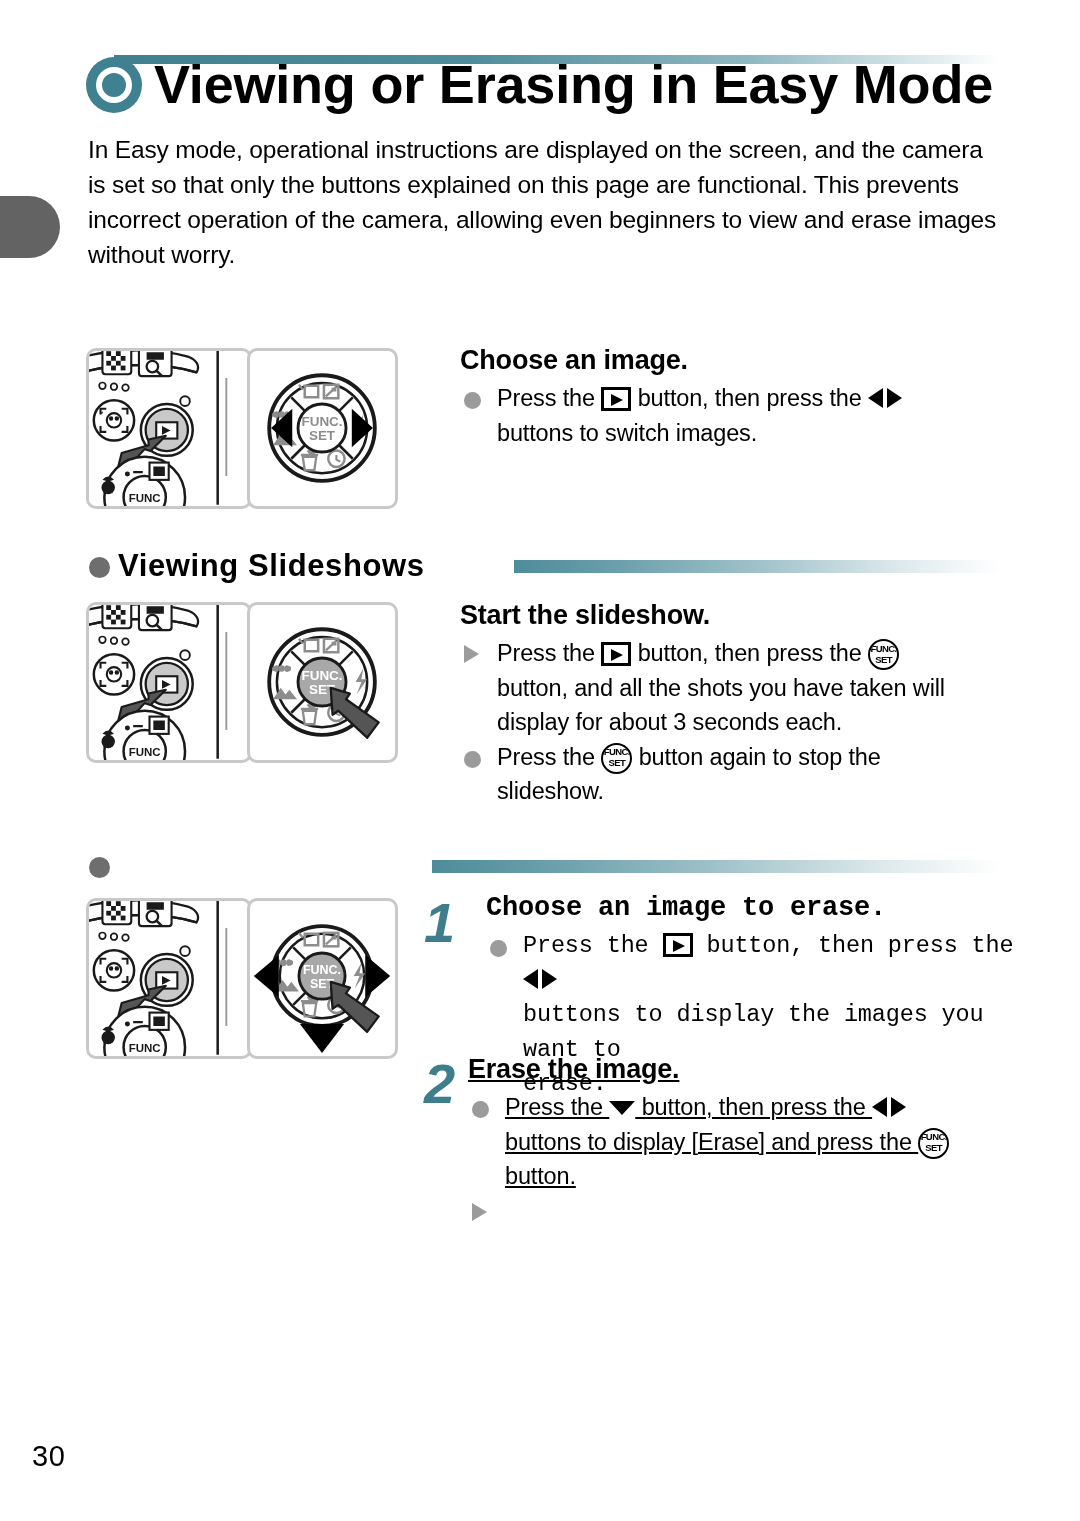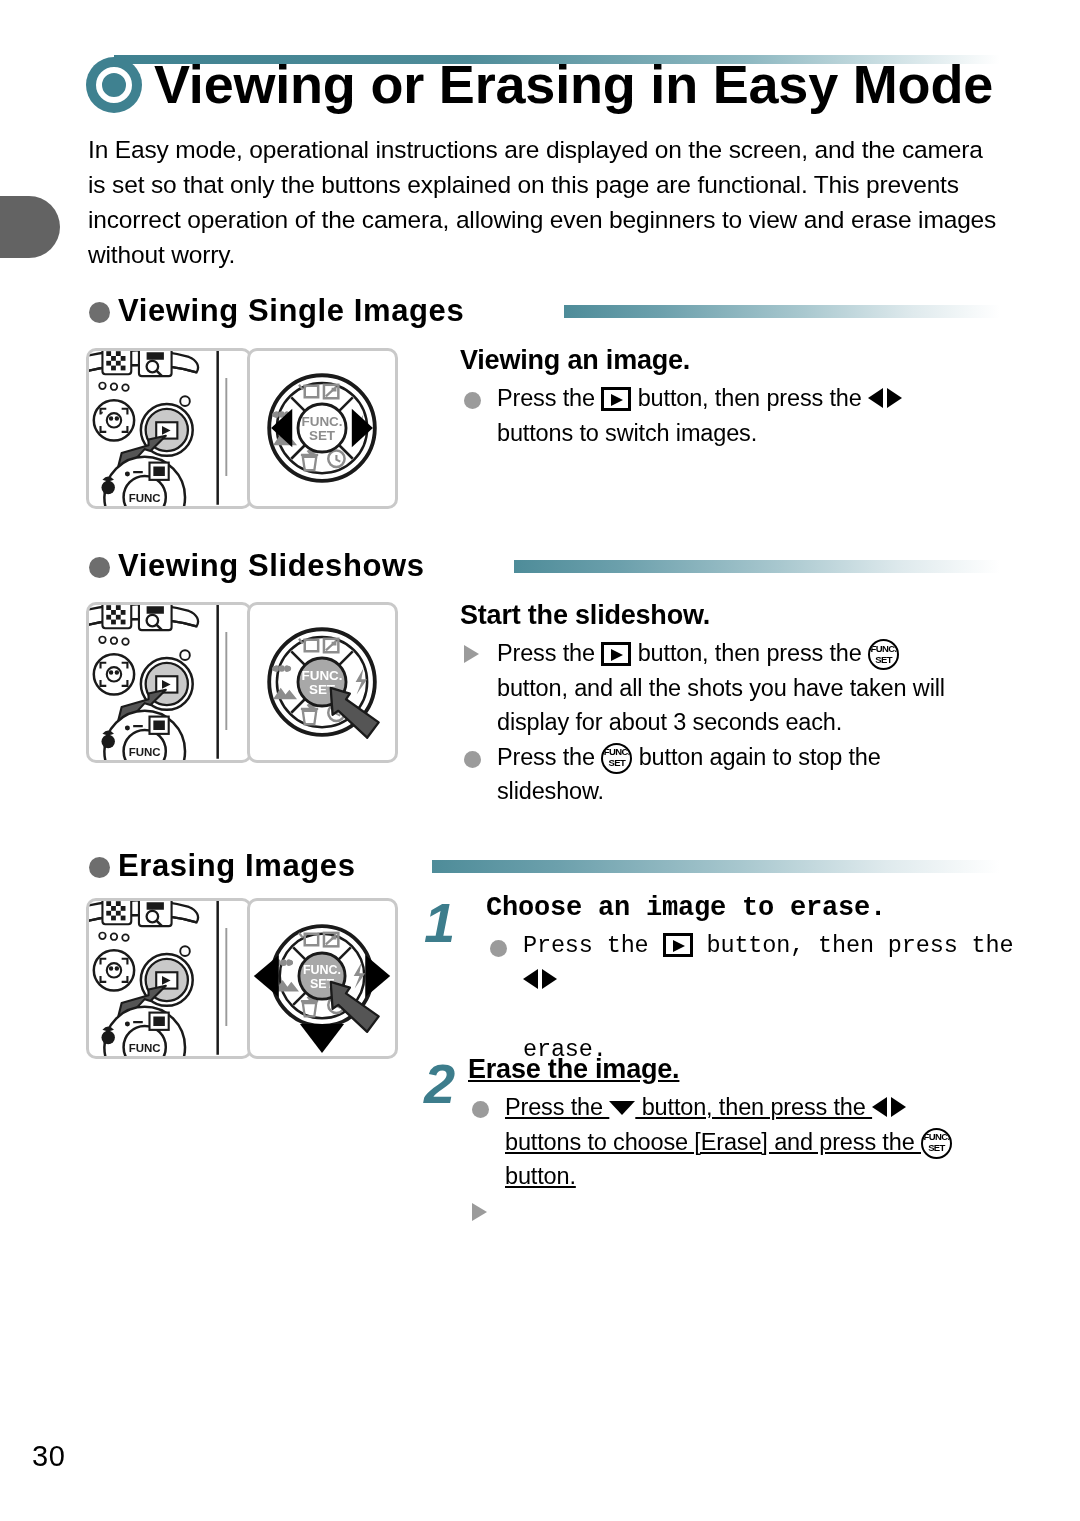--- a/index.html
+++ b/index.html
@@ -296,25 +296,20 @@
 <div class="page">
 
   <div class="title-row">
     <div class="title-rule"></div>
     <div class="title-ring"></div>
     <div class="title-text">Viewing or Erasing in Easy Mode</div>
   </div>
 
   <div class="intro">In Easy mode, operational instructions are displayed on the screen, and the camera is set so that only the buttons explained on this page are functional. This prevents incorrect operation of the camera, allowing even beginners to view and erase images without worry.</div>
 
-  <div class="sec-head" style="top:289px;">
-    <div class="sec-bullet"></div>
-    <div class="sec-title">Viewing Single Images</div>
-    <div class="sec-rule" style="left:478px;width:436px;"></div>
-  </div>
 
   <div class="illus" style="top:348px;height:161px;">
 
     <div class="cam-panel">
       <svg viewBox="0 0 151 161" width="145" height="155">
         <g fill="none" stroke="#1a1a1a" stroke-width="2.4">
 
           <path d="M134 -4 L134 160" stroke-width="2.6"></path>
           <path d="M143 28 L143 130" stroke-width="2.0" stroke="#9a9a9a"></path>
 
@@ -440,21 +435,21 @@
 
         <g fill="#000000">
           <path d="M22 80 L44 60 L44 100 Z"></path>
           <path d="M128 80 L106 60 L106 100 Z"></path>
         </g>
       </svg>
     </div>
   </div>
 
   <div class="copy" style="left:374px;top:342px;width:540px;">
-    <p class="copy-head">Viewing an image.</p>
+    <p class="copy-head">Choose an image.</p>
     <div class="bullet-line">
       <span class="bdot"></span>
       <span>Press the </span><span class="ic ic-play"></span><span> button, then press the </span><span class="ic ic-lr"></span><br>
       <span>buttons to switch images.</span>
     </div>
   </div>
 
   <div class="sec-head" style="top:544px;">
     <div class="sec-bullet"></div>
     <div class="sec-title">Viewing Slideshows</div>
@@ -586,21 +581,20 @@
     </div>
     <div class="bullet-line">
       <span class="bdot"></span>
       <span>Press the </span><span class="ic ic-func"><i class="f1">FUNC.</i><i class="f2">SET</i></span><span> button again to stop the</span><br>
       <span>slideshow.</span>
     </div>
   </div>
 
   <div class="sec-head" style="top:844px;">
     <div class="sec-bullet"></div>
-    <div class="sec-title">Erasing Images</div>
     <div class="sec-rule" style="left:346px;width:568px;"></div>
   </div>
 
   <div class="illus" style="top:898px;height:161px;">
     <div class="cam-panel">
       <svg viewBox="0 0 151 161" width="145" height="155">
         <g fill="none" stroke="#1a1a1a" stroke-width="2.4">
           <path d="M134 -4 L134 160" stroke-width="2.6"></path>
           <path d="M143 28 L143 130" stroke-width="2.0" stroke="#9a9a9a"></path>
           <path d="M-6 6 C 20 -2, 70 -4, 104 6 C 112 9, 116 16, 112 22 C 80 12, 26 12, -6 22 Z" fill="#ffffff"></path>
@@ -715,32 +709,32 @@
       </svg>
     </div>
   </div>
 
   <div class="step-num" style="left:338px;top:895px;">1</div>
   <div class="copy" style="left:400px;top:890px;width:534px;font-family:Liberation Mono, monospace;">
     <p class="copy-head">Choose an image to erase.</p>
     <div class="bullet-line">
       <span class="bdot"></span>
       <span>Press the </span><span class="ic ic-play"></span><span> button, then press the </span><span class="ic ic-lr"></span><br>
-      <br>
+      <span>buttons to display the images you want to</span><br>
       <span>erase.</span>
     </div>
   </div>
 
   <div class="step-num" style="left:338px;top:1056px;">2</div>
   <div class="copy" style="left:382px;top:1051px;width:534px;text-decoration:underline;">
     <p class="copy-head">Erase the image.</p>
     <div class="bullet-line">
       <span class="bdot"></span>
       <span>Press the </span><span class="ic ic-down"></span><span> button, then press the </span><span class="ic ic-lr"></span><br>
-      <span>buttons to choose [Erase] and press the </span><span class="ic ic-func"><i class="f1">FUNC.</i><i class="f2">SET</i></span><br>
+      <span>buttons to display [Erase] and press the </span><span class="ic ic-func"><i class="f1">FUNC.</i><i class="f2">SET</i></span><br>
       <span>button.</span>
     </div>
     <div class="bullet-line">
       <span class="btri"></span>
     </div>
   </div>
 
   <div class="page-num" style="left:-54px;">30</div>
 
 </div>

